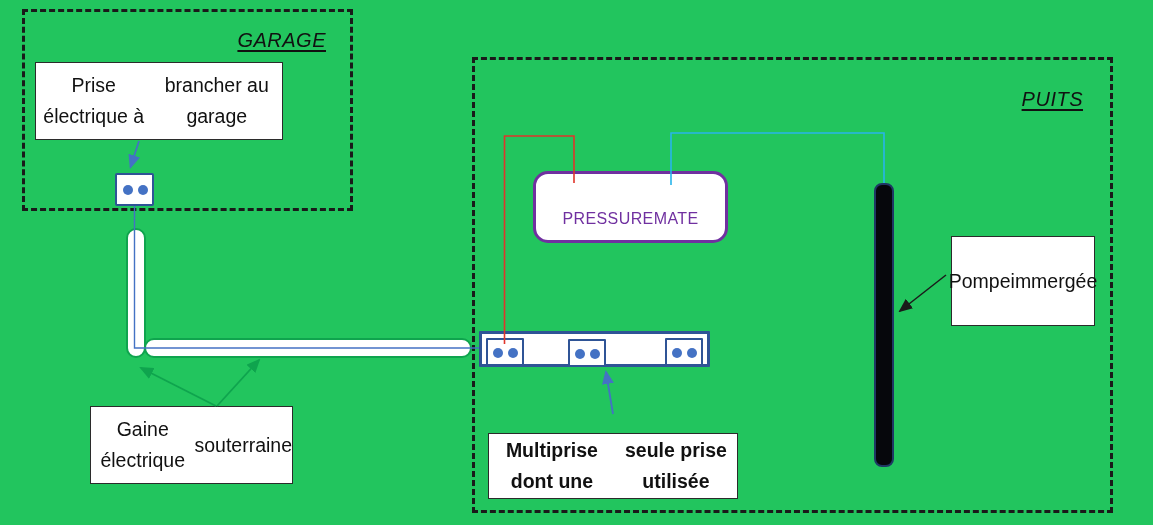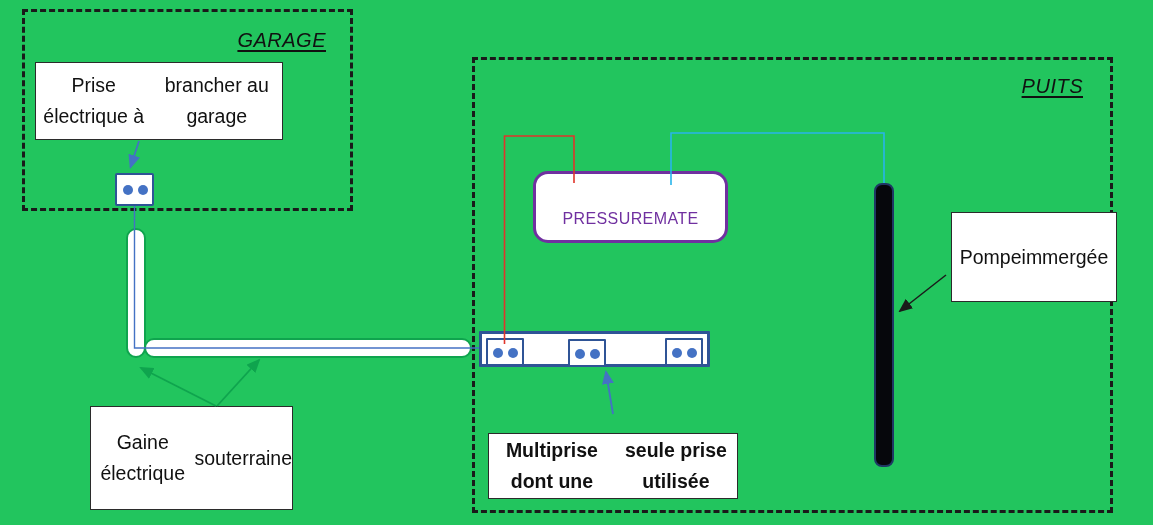--- a/index.html
+++ b/index.html
@@ -100,21 +100,21 @@
 </head>
 <body>
 
 <div id="canvas">
 
   <div class="zone" style="left:22px;top:9px;width:331px;height:202px;">
     <div class="zone-title" style="right:24px;top:17px;">GARAGE</div>
   </div>
 
   <div class="zone" style="left:472px;top:57px;width:641px;height:456px;">
-    <div class="zone-title" style="right:27px;top:15px;margin-left:32px;">PUITS</div>
+    <div class="zone-title" style="right:27px;top:28px;margin-left:32px;">PUITS</div>
   </div>
 
   <div class="conduit" style="left:144px;top:338px;width:328px;height:20px;"></div>
   <div class="conduit" style="left:126px;top:228px;width:20px;height:130px;"></div>
 
   <div class="device" id="outlet">
     <div class="dot" style="left:5.5px;top:10px;"></div>
     <div class="dot" style="left:20.5px;top:10px;"></div>
   </div>
 
@@ -137,31 +137,31 @@
     </div>
   </div>
 
   <div id="pump-bar"></div>
 
   <div class="label-box" style="left:35px;top:62px;width:248px;height:78px;">
     <div>Prise électrique à</div>
     <div>brancher au garage</div>
   </div>
 
-  <div class="label-box" style="left:90px;top:406px;width:203px;height:104px;">
+  <div class="label-box" style="left:90px;top:406px;width:203px;height:78px;">
     <div>Gaine électrique</div>
     <div>souterraine</div>
   </div>
 
   <div class="label-box" style="left:488px;top:433px;width:250px;height:66px;font-weight:bold;">
     <div>Multiprise dont une</div>
     <div>seule prise utilisée</div>
   </div>
 
-  <div class="label-box" style="left:951px;top:212px;width:166px;height:90px;">
+  <div class="label-box" style="left:951px;top:236px;width:144px;height:90px;">
     <div>Pompe</div>
     <div>immergée</div>
   </div>
 
   <svg id="wires" viewBox="0 0 1153 525" xmlns="http://www.w3.org/2000/svg">
     <defs>
       <marker id="mBlue" markerUnits="userSpaceOnUse" markerWidth="14" markerHeight="12" refX="12" refY="6" orient="auto">
         <path d="M0,0 L14,6 L0,12 z" fill="#4472c4"></path>
       </marker>
       <marker id="mGreen" markerUnits="userSpaceOnUse" markerWidth="14" markerHeight="12" refX="12" refY="6" orient="auto">

